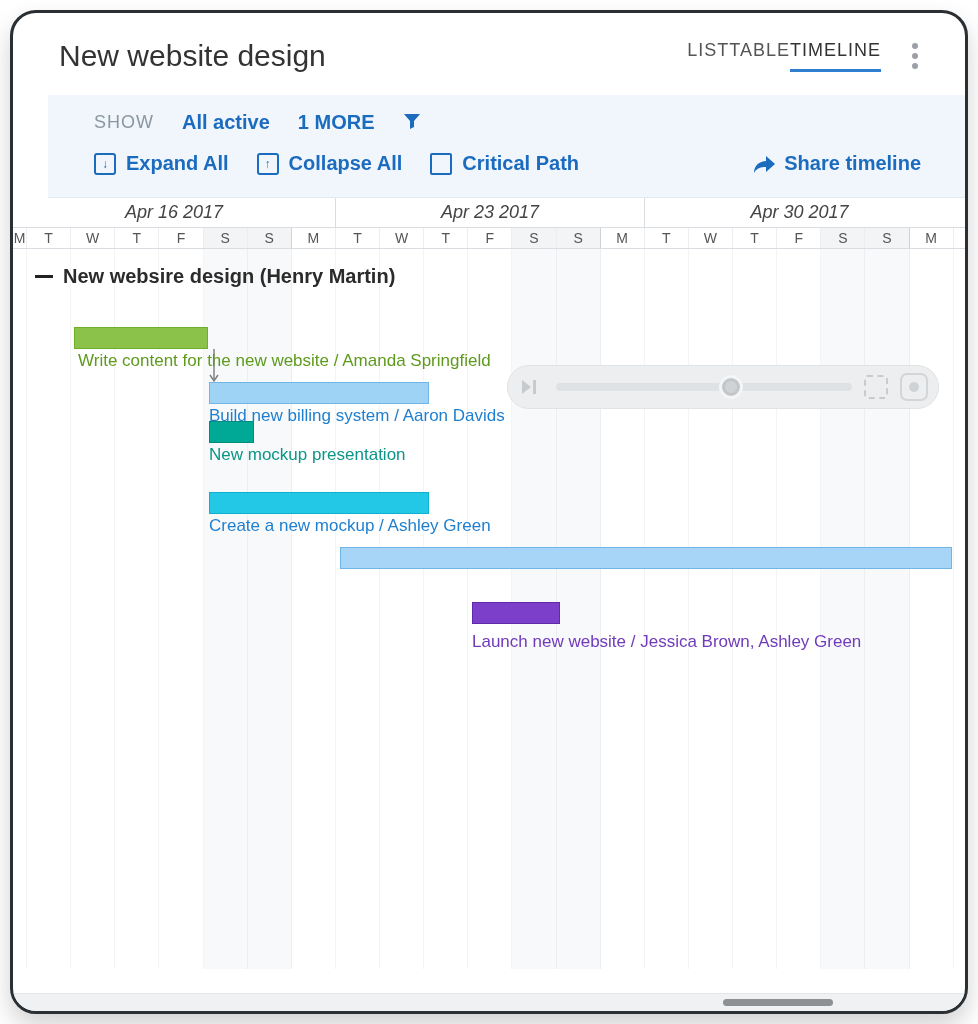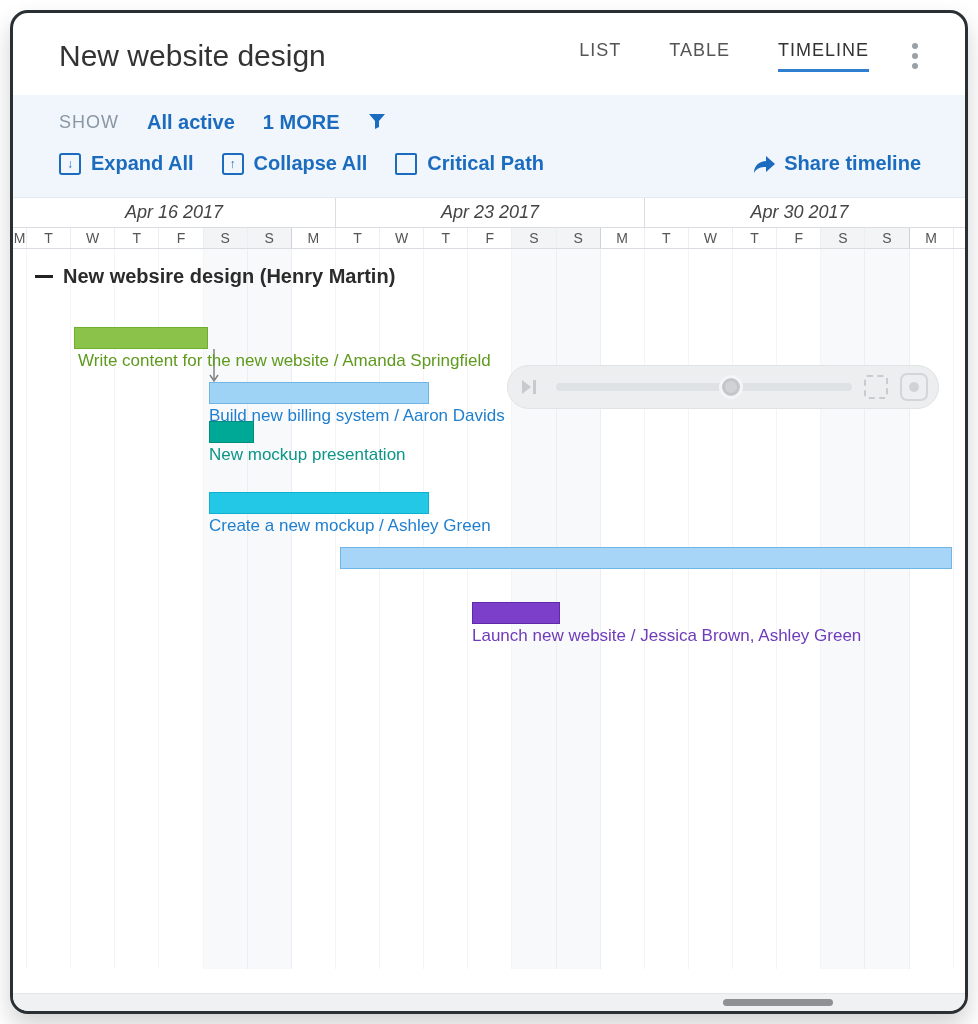--- a/index.html
+++ b/index.html
@@ -2,45 +2,46 @@
 <html><head>
 <meta charset="utf-8">
 <style>
   * { box-sizing: border-box; }
   html, body { margin:0; padding:0; font-family: "Segoe UI", "Helvetica Neue", Arial, sans-serif; }
   body { background:#fff; padding:10px; }
 
   .window {
     width:958px; height:1004px;
     border:3px solid #2a2f33;
-    border-radius:18px;
+    border-radius:26px;
     overflow:hidden;
     background:#fff;
     box-shadow: 0 12px 25px rgba(0,0,0,.18);
     position:relative;
   }
 
   
   .hdr {
     display:flex; align-items:center;
     padding:26px 36px 22px 46px;
     color:#3a3a3a;
   }
   .title { font-size:30px; font-weight:400; color:#333; flex:1; }
-  .tabs { display:flex; gap:48px; align-items:center; margin-right:32px;}
+  .tabs { display:flex; align-items:center; margin-right:20px;}
   .tab { font-size:18px; letter-spacing:1px; color:#555; cursor:pointer; padding-bottom:8px; border-bottom:3px solid transparent; }
   .tab.active { color:#333; border-bottom-color:#2f7fd1; font-weight:500;}
   .kebab { width:28px; display:flex; flex-direction:column; align-items:center; gap:4px; cursor:pointer; }
   .kebab span { width:6px; height:6px; border-radius:50%; background:#9aa0a6; }
 
   
   .toolbar {
     background:#f0f6fc;
     padding:16px 44px 22px 46px;
     border-bottom:1px solid #e2eaf2;
+    margin-left:35px;
   }
   .tb-row { display:flex; align-items:center; gap:28px; }
   .tb-row + .tb-row { margin-top:18px; }
   .show-lbl { color:#8a97a2; letter-spacing:1px; font-size:18px; }
   .link { color:#1b6bbf; font-size:20px; font-weight:600; cursor:pointer; display:flex; align-items:center; gap:10px;}
   .i-box {
     width:22px; height:22px; border:2px solid #1b6bbf; border-radius:3px;
     display:inline-flex; align-items:center; justify-content:center;
   }
   .i-box .arr { font-size:12px; color:#1b6bbf; line-height:1;}
@@ -80,21 +81,21 @@
   .t-green  { color:#5e9a1d; }
   .c-blue   { background:#9fd3f6; border:1px solid #6fb6e6;}
   .t-blue   { color:#1f7fcf; }
   .c-teal   { background:#00a896; border:1px solid #008d7e;}
   .t-teal   { color:#0c9688; }
   .c-cyan   { background:#22c8e5; border:1px solid #0fb1cd;}
   .t-cyan   { color:#1f7fcf; }
   .c-bluelt { background:#a6d5f7; border:1px solid #6fb6e6;}
   .t-bluelt { color:#1f7fcf; }
   .c-purple { background:#7b3fc9; border:1px solid #5e2aa9;}
-  .t-purple { color:#6f3bbb; }
+  .t-purple { color:#6f3bbb;margin-top:6px; }
 
   
   .dep { position:absolute; pointer-events:none; }
 
   
   .playbar {
     position:absolute; top:352px; left:494px;
     width:432px; height:44px;
     background:#eceeef; border:1px solid #e0e3e5;
     border-radius:22px;

